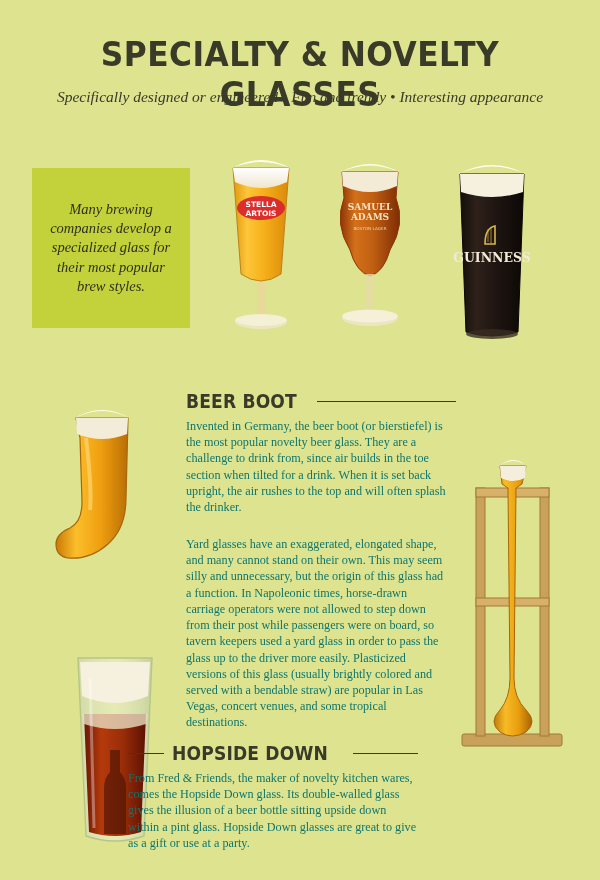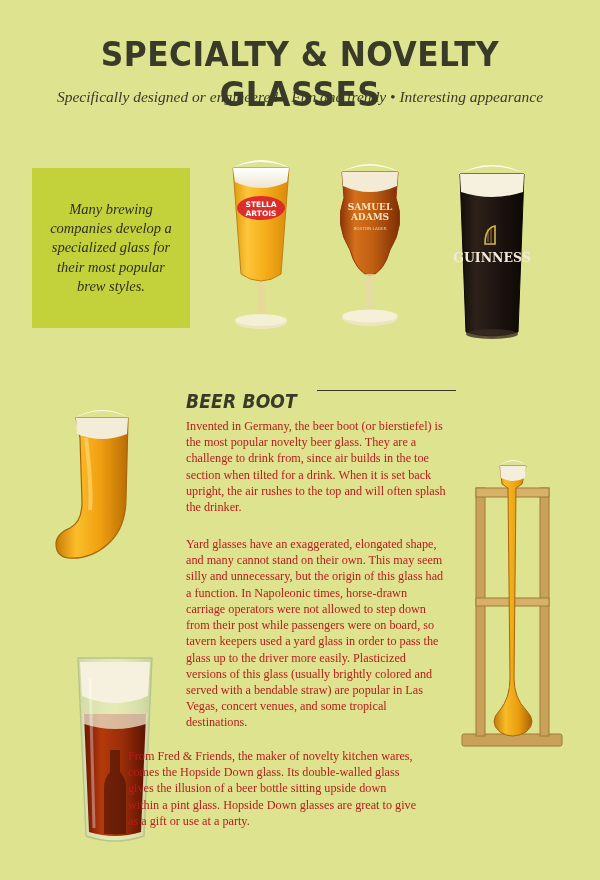--- a/index.html
+++ b/index.html
@@ -56,21 +56,21 @@
   .samuel{left:320px;top:146px;width:100px;height:200px;}
   .guinness{left:448px;top:140px;width:88px;height:212px;}
 
   .boot{left:50px;top:378px;width:130px;height:215px;}
   .yard{left:452px;top:448px;width:120px;height:310px;}
   .hopside{left:60px;top:638px;width:110px;height:215px;}
 
   
   .entry{position:absolute;}
   .entry .head{
-    display:flex;font-style:italic;
+    display:flex;align-items:center;
   }
   .entry h2{
     margin:0;
     font-family:"DejaVu Sans", sans-serif;
     font-weight:bold;
     font-size:19px;
     letter-spacing:0.2px;
     color:#3a3a28;
     transform:scaleX(0.9);
     transform-origin:left center;
@@ -82,21 +82,21 @@
     background:#3a3a28;
     margin-left:8px;
   }
   .rule-left{
     height:1px;background:#3a3a28;margin-right:8px;flex:0 0 36px;
   }
   .entry p{
     margin:6px 0 0 0;
     font-size:12.2px;
     line-height:1.33;
-    color:#b91c1c;
+    color:#0f766e;
     text-align:left;
   }
 
   #beer-boot{left:186px;top:390px;width:270px;}
   #yard-of-ale{left:186px;top:530px;width:262px;}
   #hopside-down{left:128px;top:742px;width:290px;}
   #hopside-down .head{margin-left:0;}
 
   
   svg{display:block;}
@@ -279,16 +279,21 @@
       <span class="rule"></span>
     </div>
     <p>Invented in Germany, the beer boot (or bierstiefel) is the most popular novelty beer glass. They are a challenge to drink from, since air builds in the toe section when tilted for a drink. When it is set back upright, the air rushes to the top and will often splash the drinker.</p>
   </div>
 
   <div class="entry" id="yard-of-ale">
     <p>Yard glasses have an exaggerated, elongated shape, and many cannot stand on their own. This may seem silly and unnecessary, but the origin of this glass had a function. In Napoleonic times, horse-drawn carriage operators were not allowed to step down from their post while passengers were on board, so tavern keepers used a yard glass in order to pass the glass up to the driver more easily. Plasticized versions of this glass (usually brightly colored and served with a bendable straw) are popular in Las Vegas, concert venues, and some tropical destinations.</p>
   </div>
 
   <div class="entry" id="hopside-down">
+    <div class="head">
+      <span class="rule-left"></span>
+      <h2>HOPSIDE DOWN</h2>
+      <span class="rule"></span>
+    </div>
     <p>From Fred &amp; Friends, the maker of novelty kitchen wares, comes the Hopside Down glass. Its double-walled glass gives the illusion of a beer bottle sitting upside down within a pint glass. Hopside Down glasses are great to give as a gift or use at a party.</p>
   </div>
 
 </div>
 
 </body></html>

